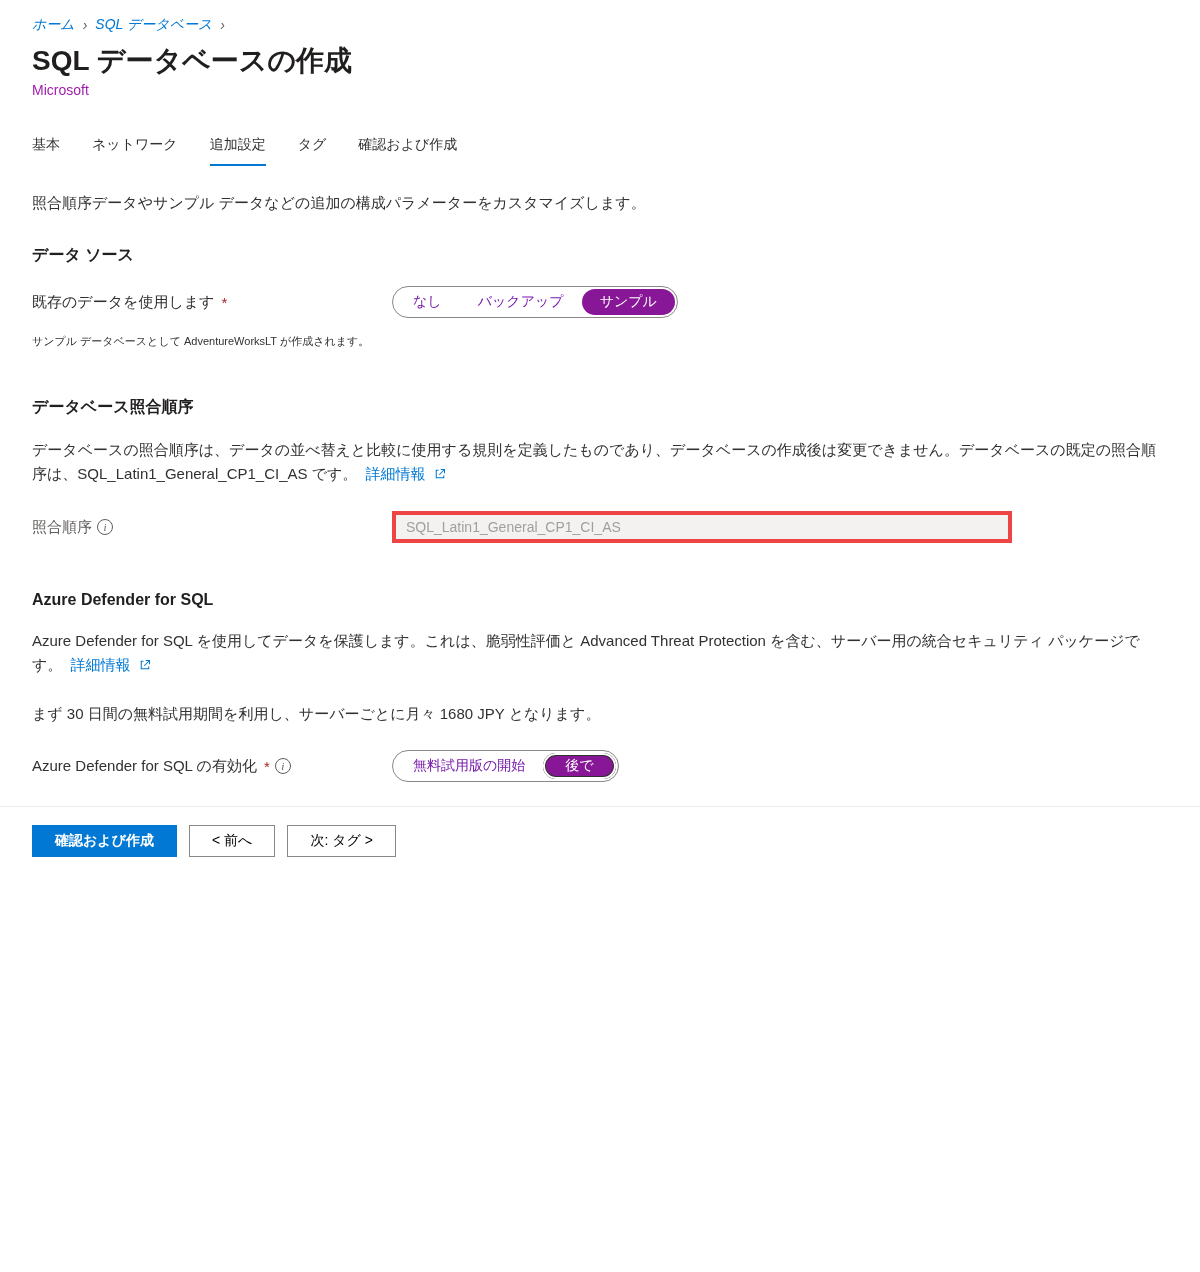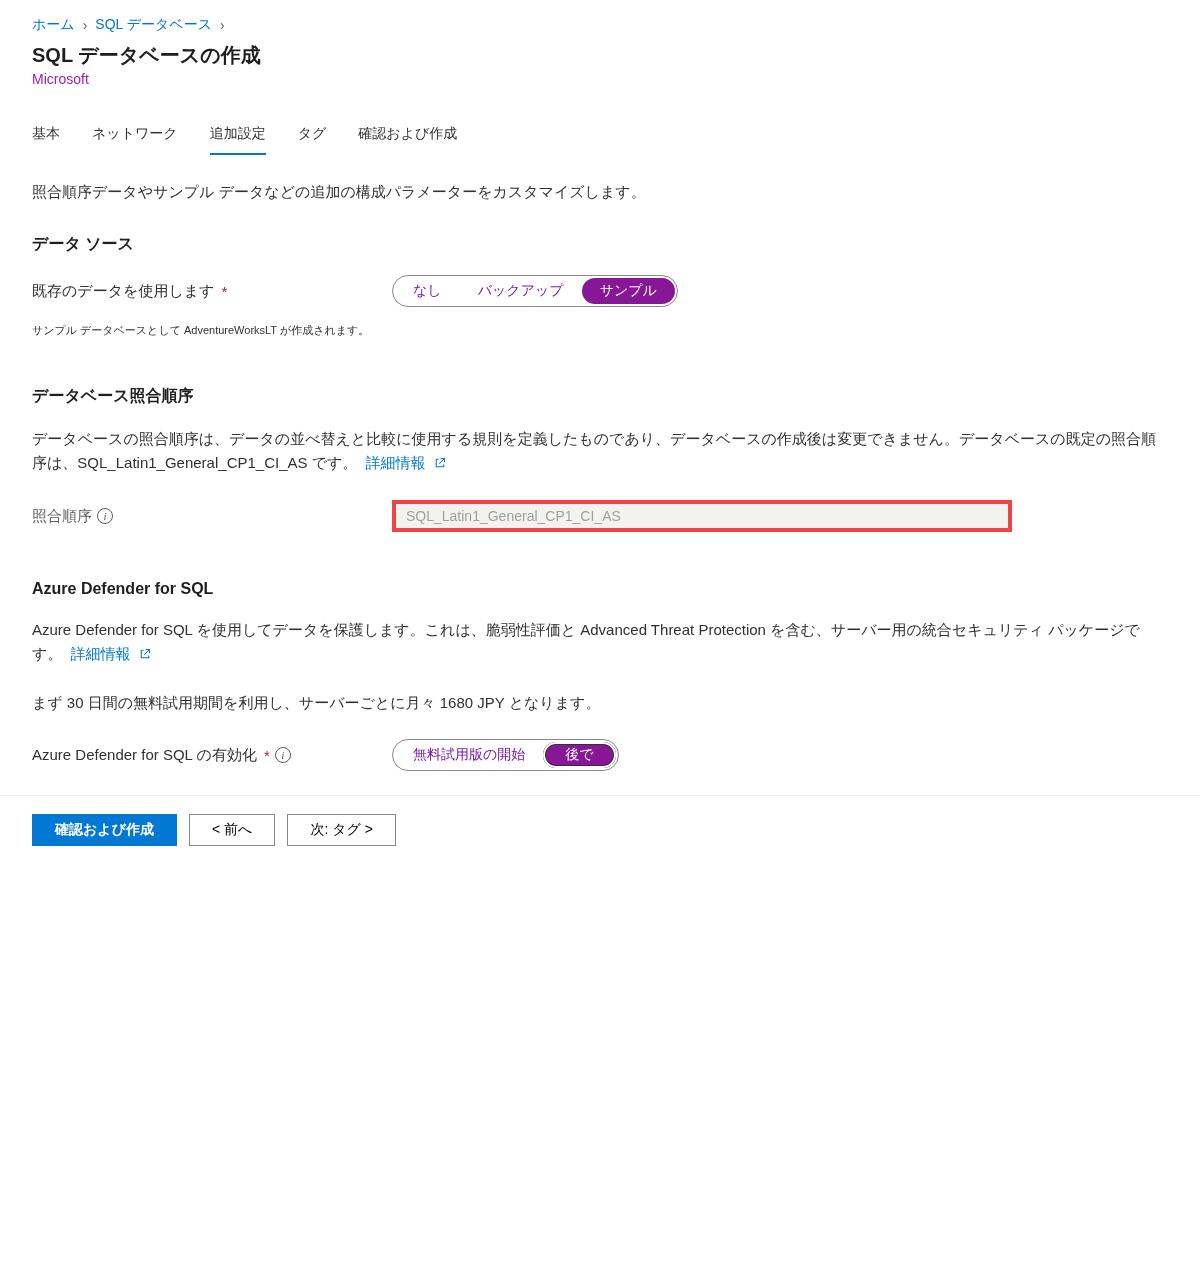--- a/index.html
+++ b/index.html
@@ -4,25 +4,25 @@
 <style>
   * { box-sizing: border-box; }
   body {
     margin: 0;
     font-family: "Segoe UI", "Yu Gothic", "Meiryo", sans-serif;
     font-size: 14px;
     color: #323130;
     background: #fff;
   }
   .page { padding: 16px 32px 0 32px; width: 1200px; }
-  .breadcrumb { display: flex; align-items: center; gap: 8px; font-size: 14px; margin-bottom: 8px; }
+  .breadcrumb { display: flex; align-items: center; gap: 8px; font-size: 14px; margin-bottom: 8px; font-style: italic; }
   .breadcrumb a { color: #0078d4; text-decoration: none; }
   .breadcrumb .sep { color: #605e5c; }
   .title-block { margin-top: 4px; margin-bottom: 32px; }
-  .page-title { font-size: 20px; font-weight: 600; margin: 0; color: #201f1e; }
+  .page-title { font-size: 28px; font-weight: 600; margin: 0; color: #201f1e; }
   .subtitle { font-size: 14px; color: #a21caf; margin-top: 2px; }
   .tabs { display: flex; gap: 32px; border-bottom: none; margin-bottom: 28px; }
   .tab { font-size: 14px; color: #323130; padding: 6px 0 10px 0; cursor: pointer; border-bottom: 2px solid transparent; }
   .tab.active { border-bottom: 2px solid #0078d4; font-family: Liberation Serif, serif; }
   .intro { font-size: 15px; margin-bottom: 32px; }
   .section-title { font-size: 16px; font-weight: 600; margin-bottom: 20px; color: #201f1e; }
   .section-desc { font-size: 15px; line-height: 1.6; margin-bottom: 24px; }
   .section-desc a { color: #0078d4; text-decoration: none; margin-left: 4px; }
   .field-row { display: flex; align-items: center; margin-bottom: 16px; }
   .field-label { width: 360px; min-width: 360px; font-size: 15px; color: #323130; display: flex; align-items: center; gap: 5px; }

